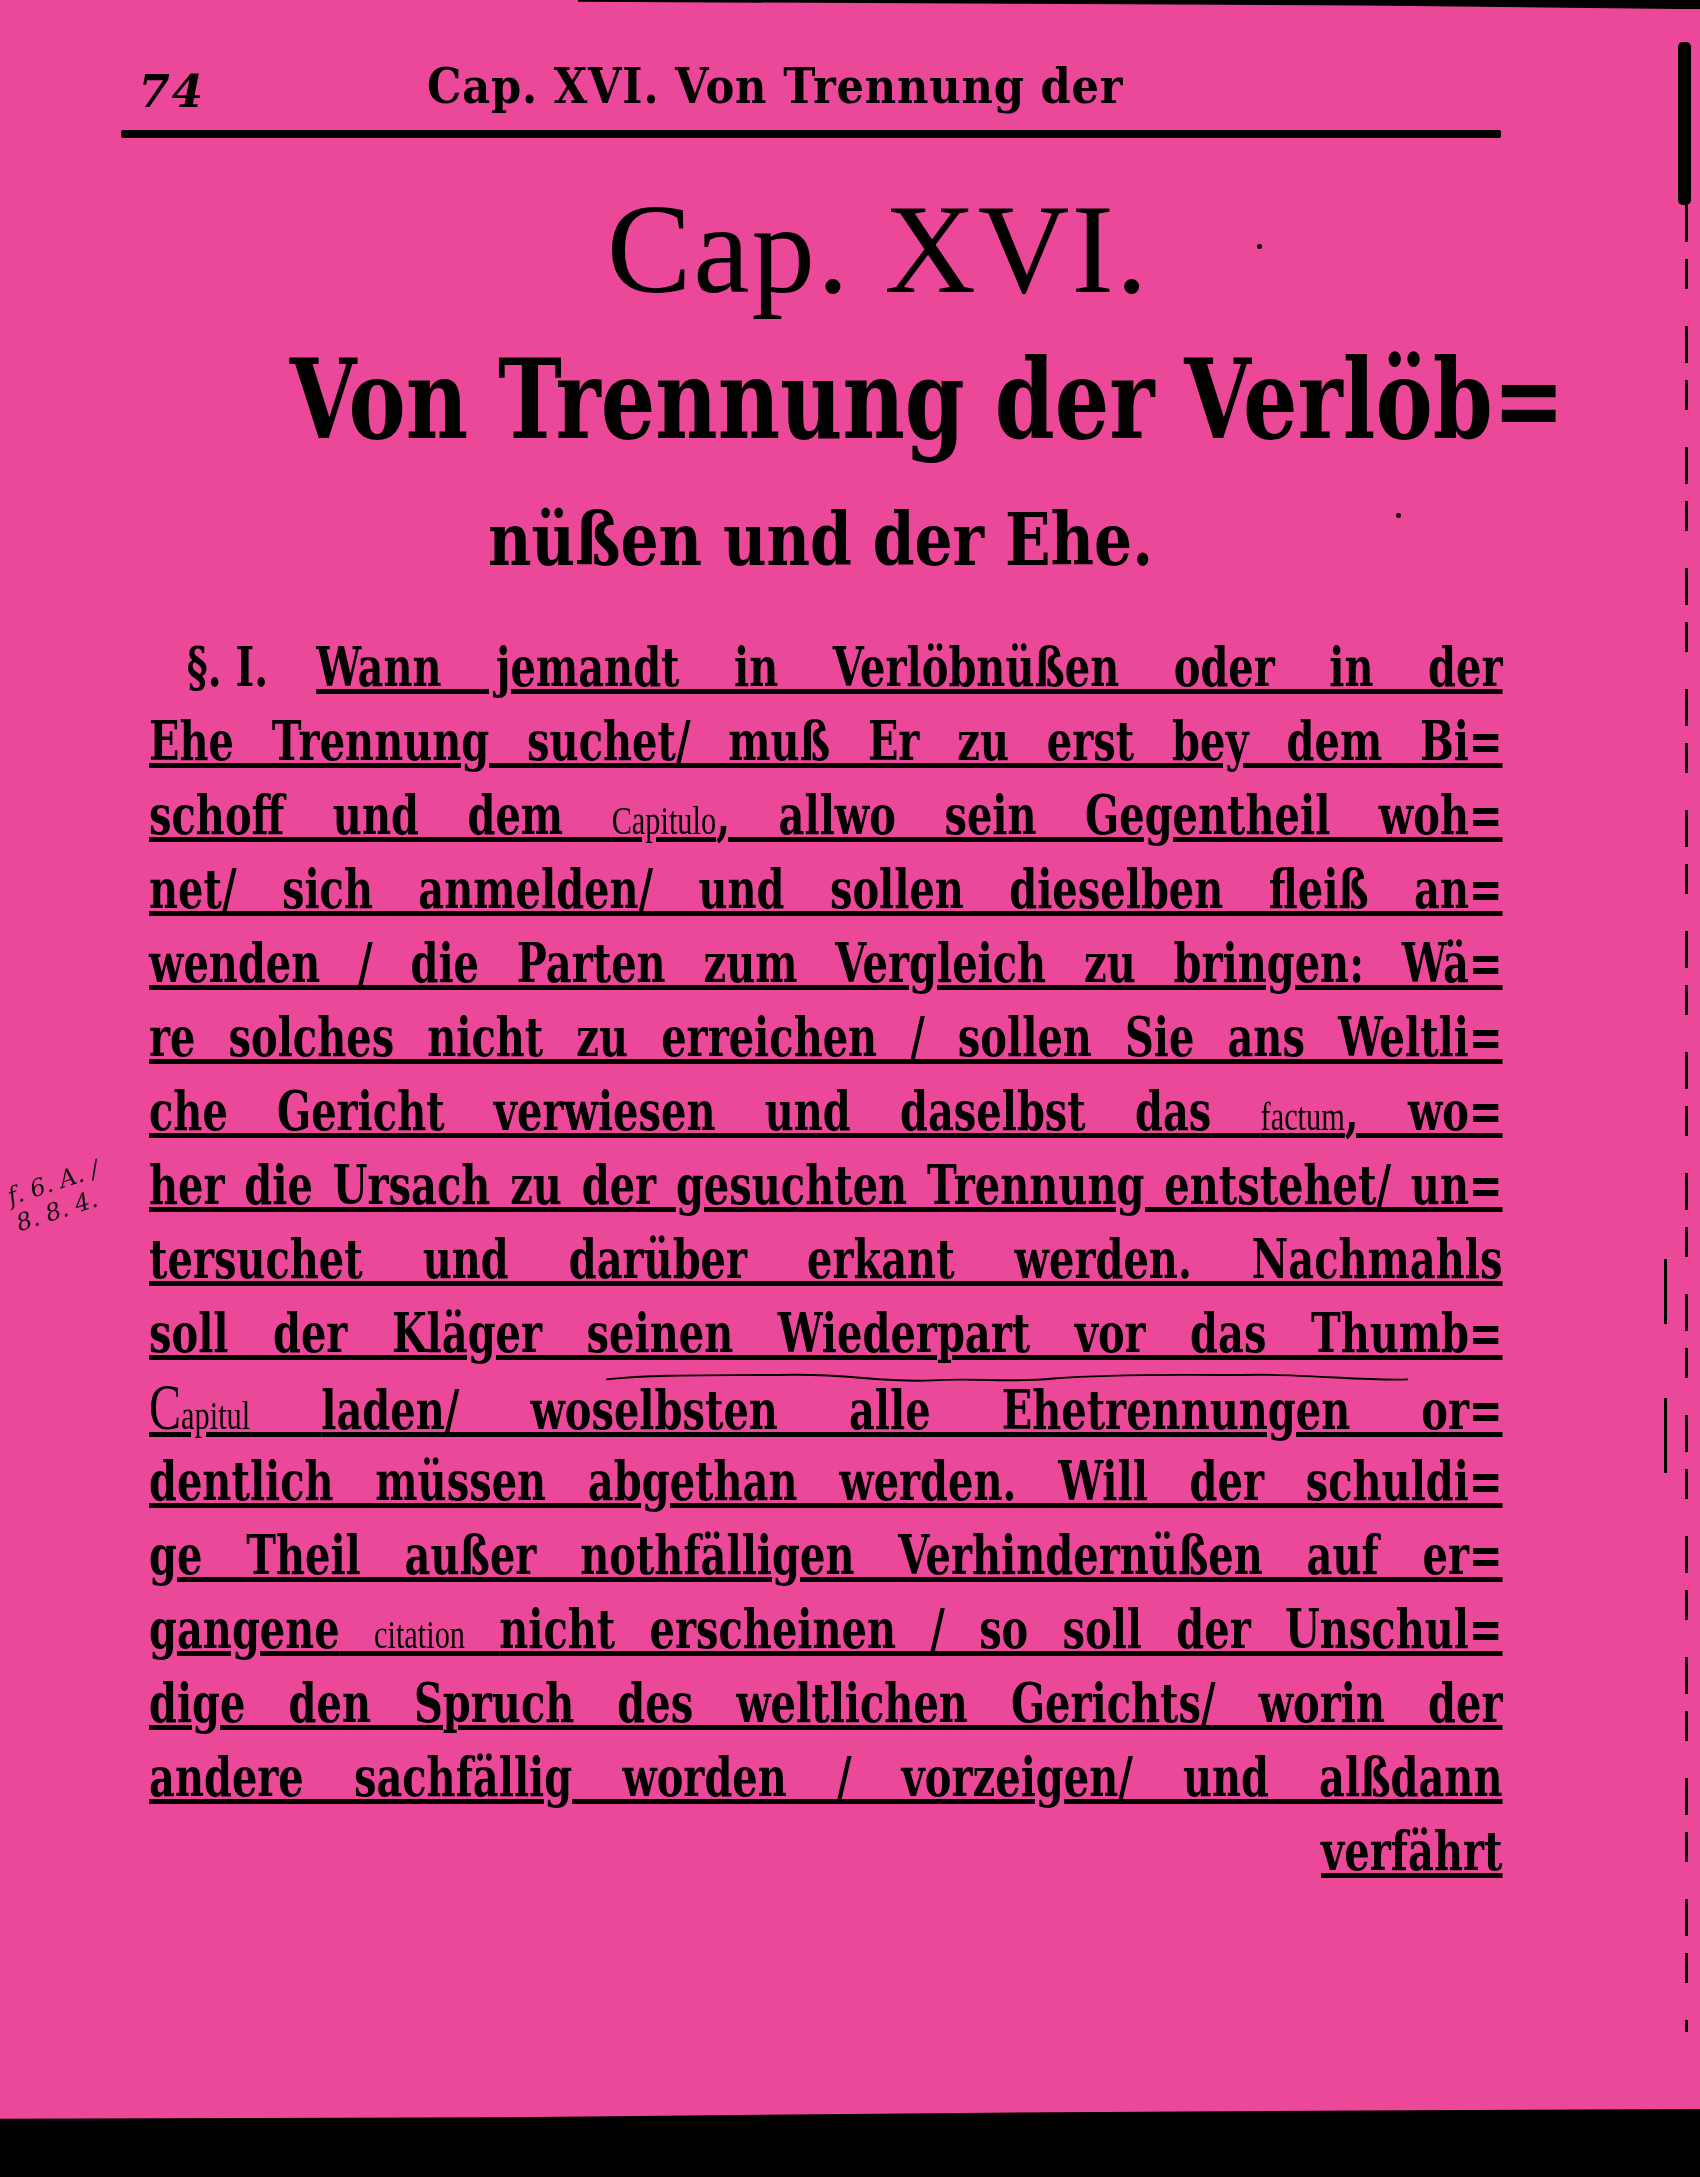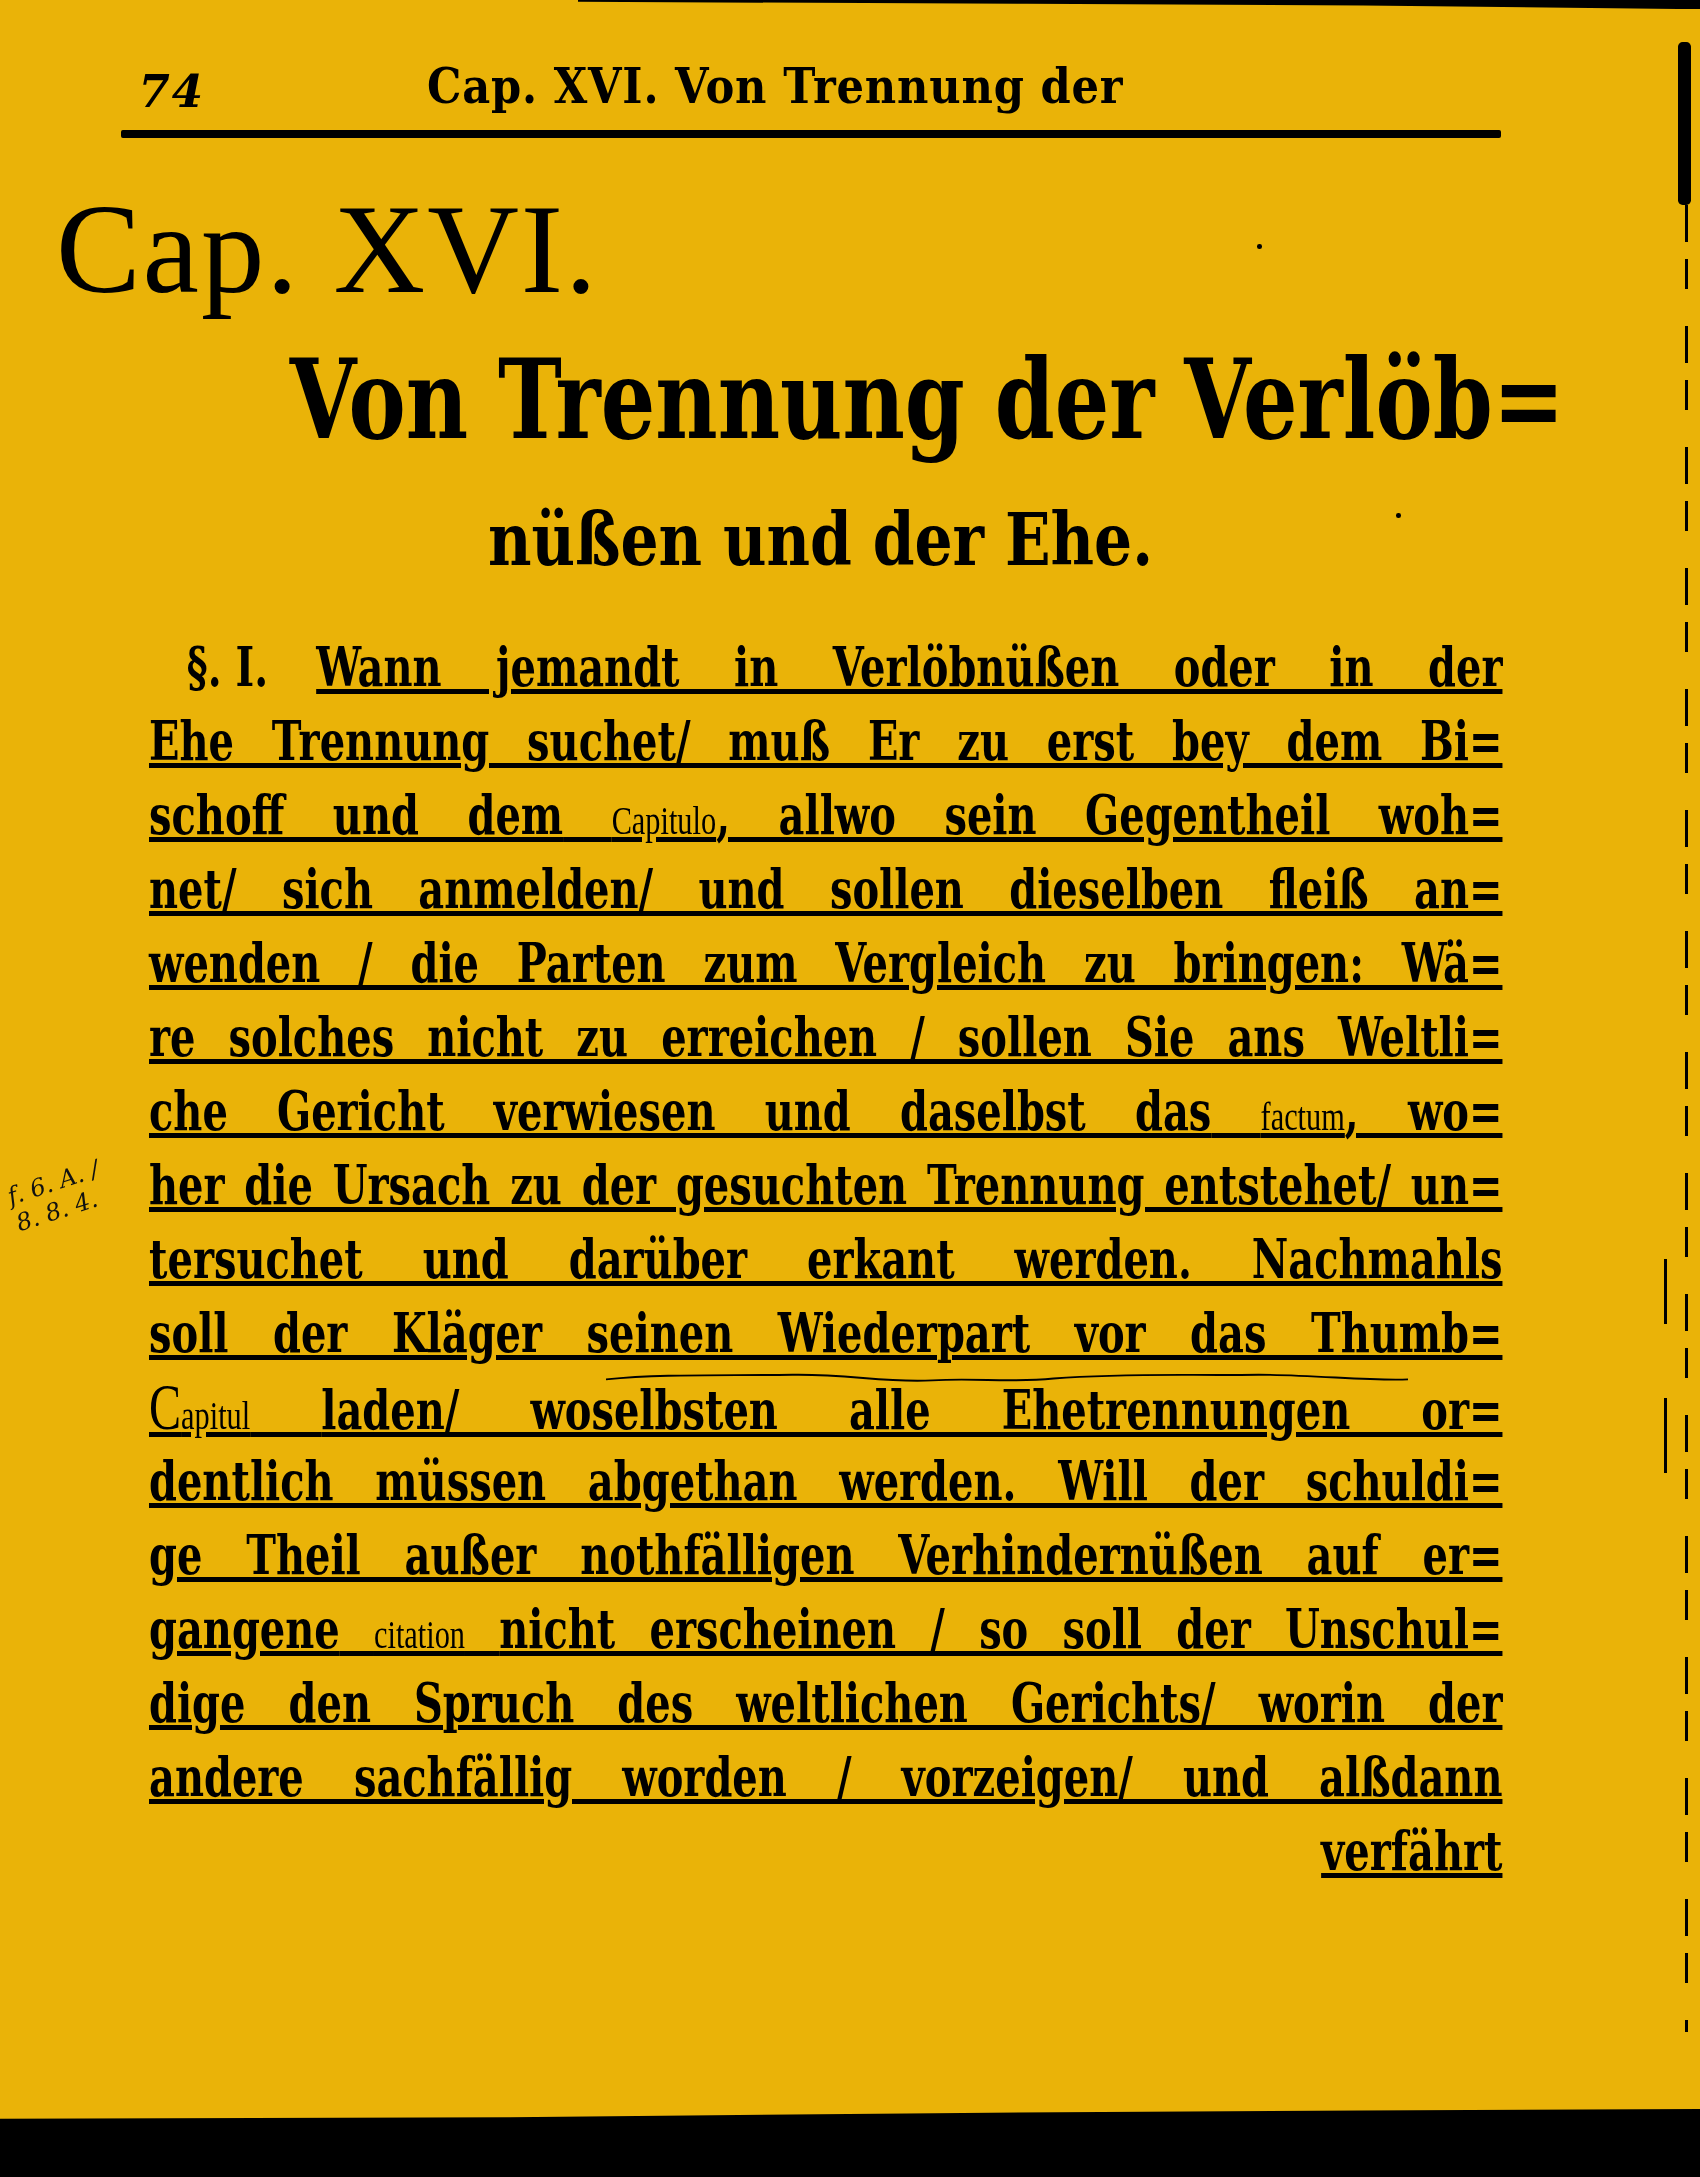--- a/index.html
+++ b/index.html
@@ -12,21 +12,21 @@
       height: 2178px;
       position: relative;
       overflow: hidden;
       font-family: "DejaVu Serif", "Liberation Serif", serif;
       color: #000000;
     }
     .page {
       position: absolute;
       left: 0; top: 0;
       width: 1700px; height: 2178px;
-      background: #eab308;
+      background: #ec4899;
     }
     
     .scan-top-edge {
       position: absolute;
       left: 578px; top: 0;
       width: 1122px; height: 9.3px;
       background: #000;
       clip-path: polygon(0 0, 100% 0, 100% 100%, 70% 60%, 40% 40%, 0 20%);
     }
     .scan-bottom-edge {
@@ -86,21 +86,21 @@
       width: 1380px; height: 8.4px;
       background: #000;
       border-radius: 1.9px;
     }
 
     
     .chapter-number {
       position: absolute;
       left: 0; width: 1700px;
       top: 186px;
-      text-align: left;
+      text-align: center;
       font-size: 127px;
       font-family: "Liberation Serif", serif;
       line-height: 1;
       letter-spacing: 1.9px;
       padding-left: 56px;
       box-sizing: border-box;
     }
     .chapter-title-line1 {
       position: absolute;
       left: 140px; top: 345px;

